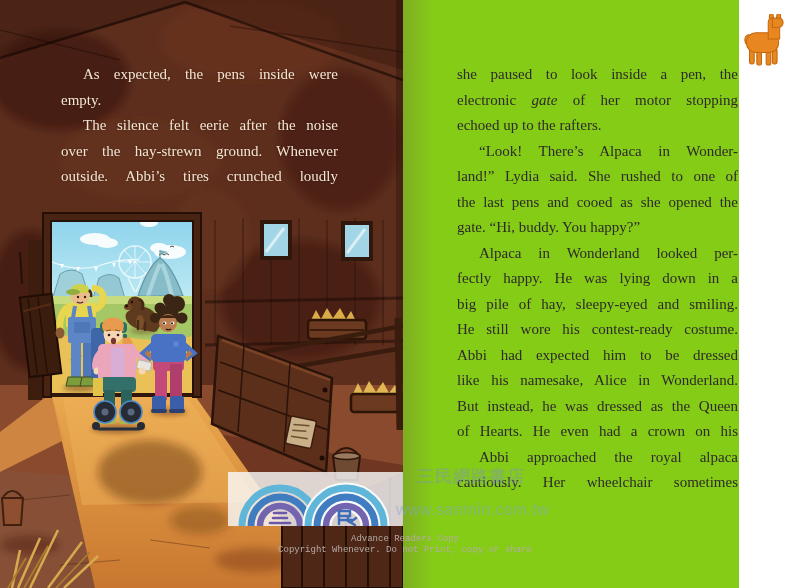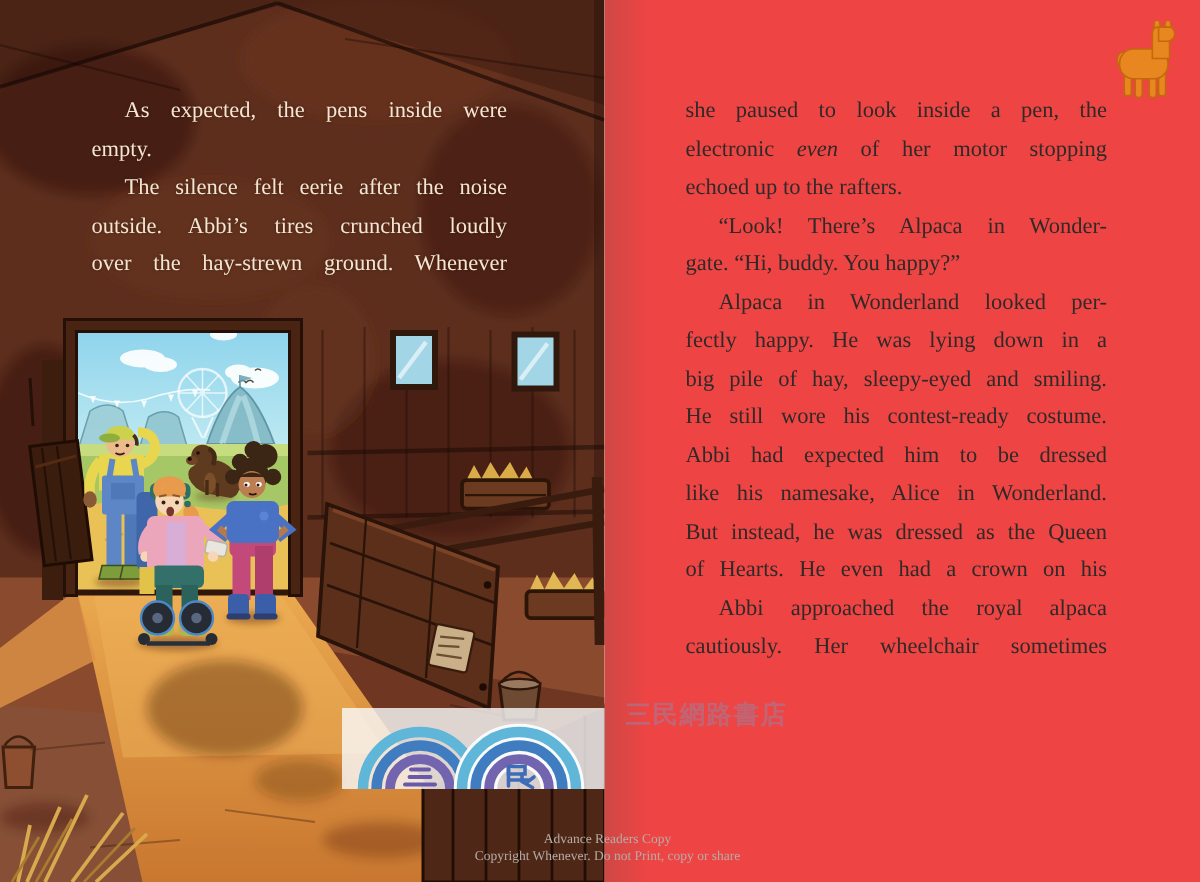--- a/index.html
+++ b/index.html
@@ -5,21 +5,21 @@
   html,body{margin:0;padding:0;background:#e8e8e8;}
   #spread{position:relative;width:800px;height:588px;overflow:hidden;background:#fff;
           font-family:"Liberation Serif",serif;}
   
   #left-page{position:absolute;left:0;top:0;width:403px;height:588px;overflow:hidden;}
   #illus{position:absolute;left:0;top:0;}
   #left-text{position:absolute;left:61px;top:62px;width:277px;
              font:15px/25.5px "Liberation Serif",serif;color:#f3e6d3;
              text-shadow:0 0 2px rgba(50,18,8,.55);z-index:10;}
   
-  #right-page{position:absolute;left:403px;top:0;width:397px;height:588px;background:#ef4444;}
+  #right-page{position:absolute;left:403px;top:0;width:336px;height:588px;background:#84cc16;}
   #gutter-shadow{position:absolute;left:0;top:0;width:30px;height:588px;
                  background:linear-gradient(90deg,rgba(110,85,70,.26),rgba(110,85,70,0));
                  pointer-events:none;}
   #right-text{position:absolute;left:54px;top:62px;width:281px;
               font:15px/25.5px "Liberation Serif",serif;color:#2e2a28;}
   .bl{height:25.5px;white-space:nowrap;}
   .jl{text-align:justify;text-align-last:justify;white-space:normal;}
   .nl{text-align:left;text-align-last:left;}
   .ind{text-indent:22px;}
   #right-text i{font-style:italic;}
@@ -28,22 +28,22 @@
   
   #wm-logo{position:absolute;left:228px;top:472px;width:175px;height:54px;
            background:rgba(250,251,253,.8);z-index:25;pointer-events:none;}
   #wm-name{position:absolute;left:417px;top:465px;z-index:25;pointer-events:none;
            font-family:"DejaVu Sans",sans-serif;font-weight:bold;font-size:17px;
            color:rgba(128,148,185,.42);letter-spacing:1px;}
   #wm-url{position:absolute;left:396px;top:501px;z-index:25;pointer-events:none;
           font-family:"Liberation Sans",sans-serif;font-size:16px;
           color:rgba(130,165,210,.5);letter-spacing:.5px;}
   
-  #footer{position:absolute;left:240px;top:554px;width:330px;text-align:center;z-index:30;
-          font-family:Liberation Serif, serif;font-size:9px;line-height:11px;
+  #footer{position:absolute;left:240px;top:534px;width:330px;text-align:center;z-index:30;
+          font-family:Liberation Mono, monospace;font-size:9px;line-height:11px;
           color:#b6aba6;pointer-events:none;}
 </style>
 </head>
 <body>
 
 <div id="spread">
 
   <div id="left-page">
     <svg id="illus" width="403" height="588" viewBox="0 0 403 588">
       <defs>
@@ -385,22 +385,22 @@
         <ellipse cx="172.5" cy="323" rx="2" ry="1.6" fill="#fff"></ellipse>
           <circle cx="172" cy="323.3" r="1" fill="#241508"></circle>
         <path d="M166,329 q2.5,1.5 5,0" stroke="#241508" stroke-width="1.2" fill="none"></path>
       </g>
     </svg>
 
     <div id="left-text">
       <div class="bl jl ind">As expected, the pens inside were</div>
       <div class="bl nl">empty.</div>
       <div class="bl jl ind">The silence felt eerie after the noise</div>
+      <div class="bl jl">over the hay-strewn ground. Whenever</div>
       <div class="bl jl">outside. Abbi’s tires crunched loudly</div>
-      <div class="bl jl">over the hay-strewn ground. Whenever</div>
     </div>
   </div>
 
   <div id="right-page">
     <div id="gutter-shadow"></div>
 
     <svg id="ornament" viewBox="0 0 40 50">
       <g fill="#e8861f" stroke="#c4680e" stroke-width="1">
         <ellipse cx="7" cy="25" rx="3.5" ry="5"></ellipse>
         <rect x="8" y="33" width="4.5" height="15" rx="2"></rect>
@@ -410,23 +410,25 @@
         <rect x="5" y="18" width="31" height="19" rx="9"></rect>
         <path d="M26,24 L26,8 q0,-4 4,-4 l3,0 q4,0 4,4 l0,16 z"></path>
         <path d="M27,4 q0,-5 2,-5 q2,0 2,5 z"></path>
         <path d="M34,4 q0,-5 2,-5 q2,0 2,5 z"></path>
         <path d="M30,4 h8 q3,2 2,6 q-1,3 -5,3 l-5,0 z"></path>
       </g>
     </svg>
 
     <div id="right-text">
       <div class="bl jl">she paused to look inside a pen, the</div>
-      <div class="bl jl"><span>electronic </span><i>even</i><span> of her motor stopping</span></div>
+      <div class="bl jl"><span>electronic </span><i>gate</i><span> of her motor stopping</span></div>
       <div class="bl nl">echoed up to the rafters.</div>
       <div class="bl jl ind">“Look! There’s Alpaca in Wonder-</div>
+      <div class="bl jl">land!” Lydia said. She rushed to one of</div>
+      <div class="bl jl">the last pens and cooed as she opened the</div>
       <div class="bl nl">gate. “Hi, buddy. You happy?”</div>
       <div class="bl jl ind">Alpaca in Wonderland looked per-</div>
       <div class="bl jl">fectly happy. He was lying down in a</div>
       <div class="bl jl">big pile of hay, sleepy-eyed and smiling.</div>
       <div class="bl jl">He still wore his contest-ready costume.</div>
       <div class="bl jl">Abbi had expected him to be dressed</div>
       <div class="bl jl">like his namesake, Alice in Wonderland.</div>
       <div class="bl jl">But instead, he was dressed as the Queen</div>
       <div class="bl jl">of Hearts. He even had a crown on his</div>
       <div class="bl jl ind">Abbi approached the royal alpaca</div>
@@ -457,19 +459,20 @@
       <g stroke="#3f6cb8" stroke-width="2.4" stroke-linecap="round" fill="none">
         <path d="M111,39 h11 v5 h-11 z"></path>
           <path d="M111,39 v13"></path>
         <path d="M111,48 h13"></path>
           <path d="M120,44 v5 l7,4"></path>
           <path d="M124,49 l4,-3"></path>
       </g>
     </svg>
   </div>
   <div id="wm-name">三民網路書店</div>
+  <div id="wm-url">www.sanmin.com.tw</div>
 
   <div id="footer">
     <div>Advance Readers Copy</div>
     <div>Copyright Whenever. Do not Print, copy or share</div>
   </div>
 
 </div>
 
 </body></html>

